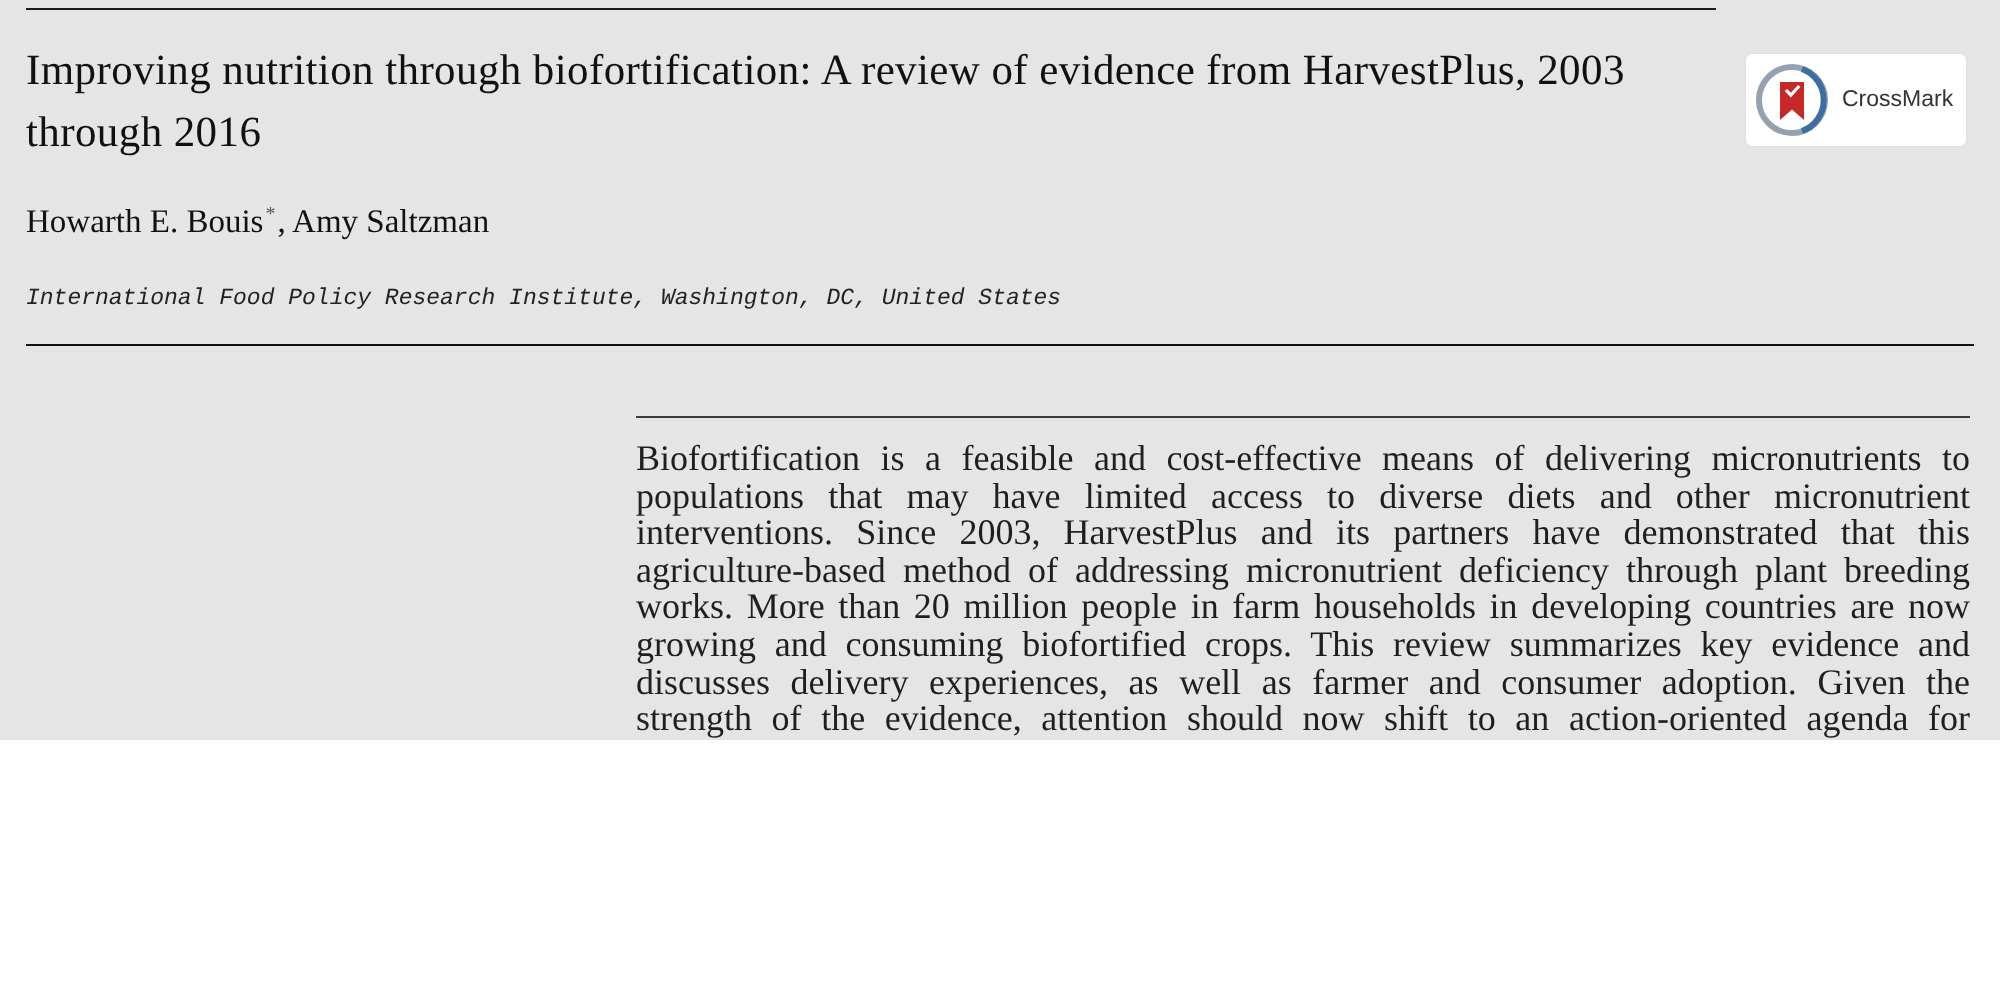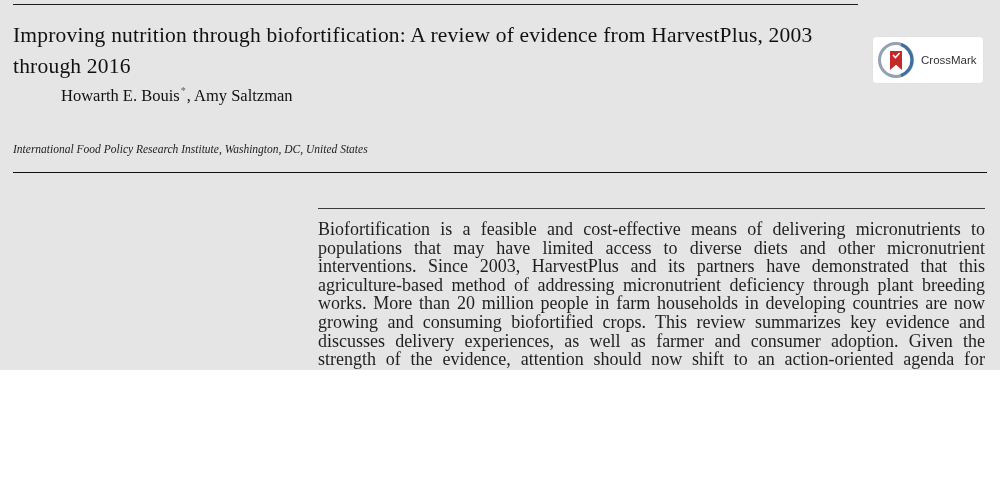--- a/index.html
+++ b/index.html
@@ -32,38 +32,38 @@
     margin: 0;
     font-size: 21.5px;
     font-weight: normal;
     line-height: 31px;
     color: #111111;
     letter-spacing: 0.2px;
   }
   .authors-line {
     position: absolute;
     left: 13px;
-    top: 85px;
+    top: 101px;
     font-size: 16.5px;
     color: #111111;
-    margin-left: 48px;
   }
   .authors-line sup {
     font-size: 10px;
     color: #555a60;
     margin-left: 1px;
     margin-right: 1px;
   }
   .affiliation {
     position: absolute;
     left: 13px;
     top: 143px;
     font-size: 11.5px;
     font-style: italic;
     color: #222222;
+    font-family: Liberation Mono, monospace;
   }
   .rule-full {
     position: absolute;
     left: 13px;
     right: 13px;
     height: 1.4px;
     background: #111111;
   }
   .rule-header { top: 172px; }
   .rule-footer { top: 468px; }
@@ -90,21 +90,21 @@
     font-size: 18px;
     line-height: 18.6px;
     text-align: justify;
     color: #1f1f1f;
     word-spacing: 1px;
   }
 
   .crossmark-badge {
     position: absolute;
     right: 16px;
-    top: 36px;
+    top: 26px;
     width: 112px;
     height: 48px;
     background: #ffffff;
     border: 1px solid #e2e2e2;
     border-radius: 4px;
     display: flex;
     align-items: center;
     gap: 5px;
     padding: 0 4px 0 3px;
     box-sizing: border-box;

